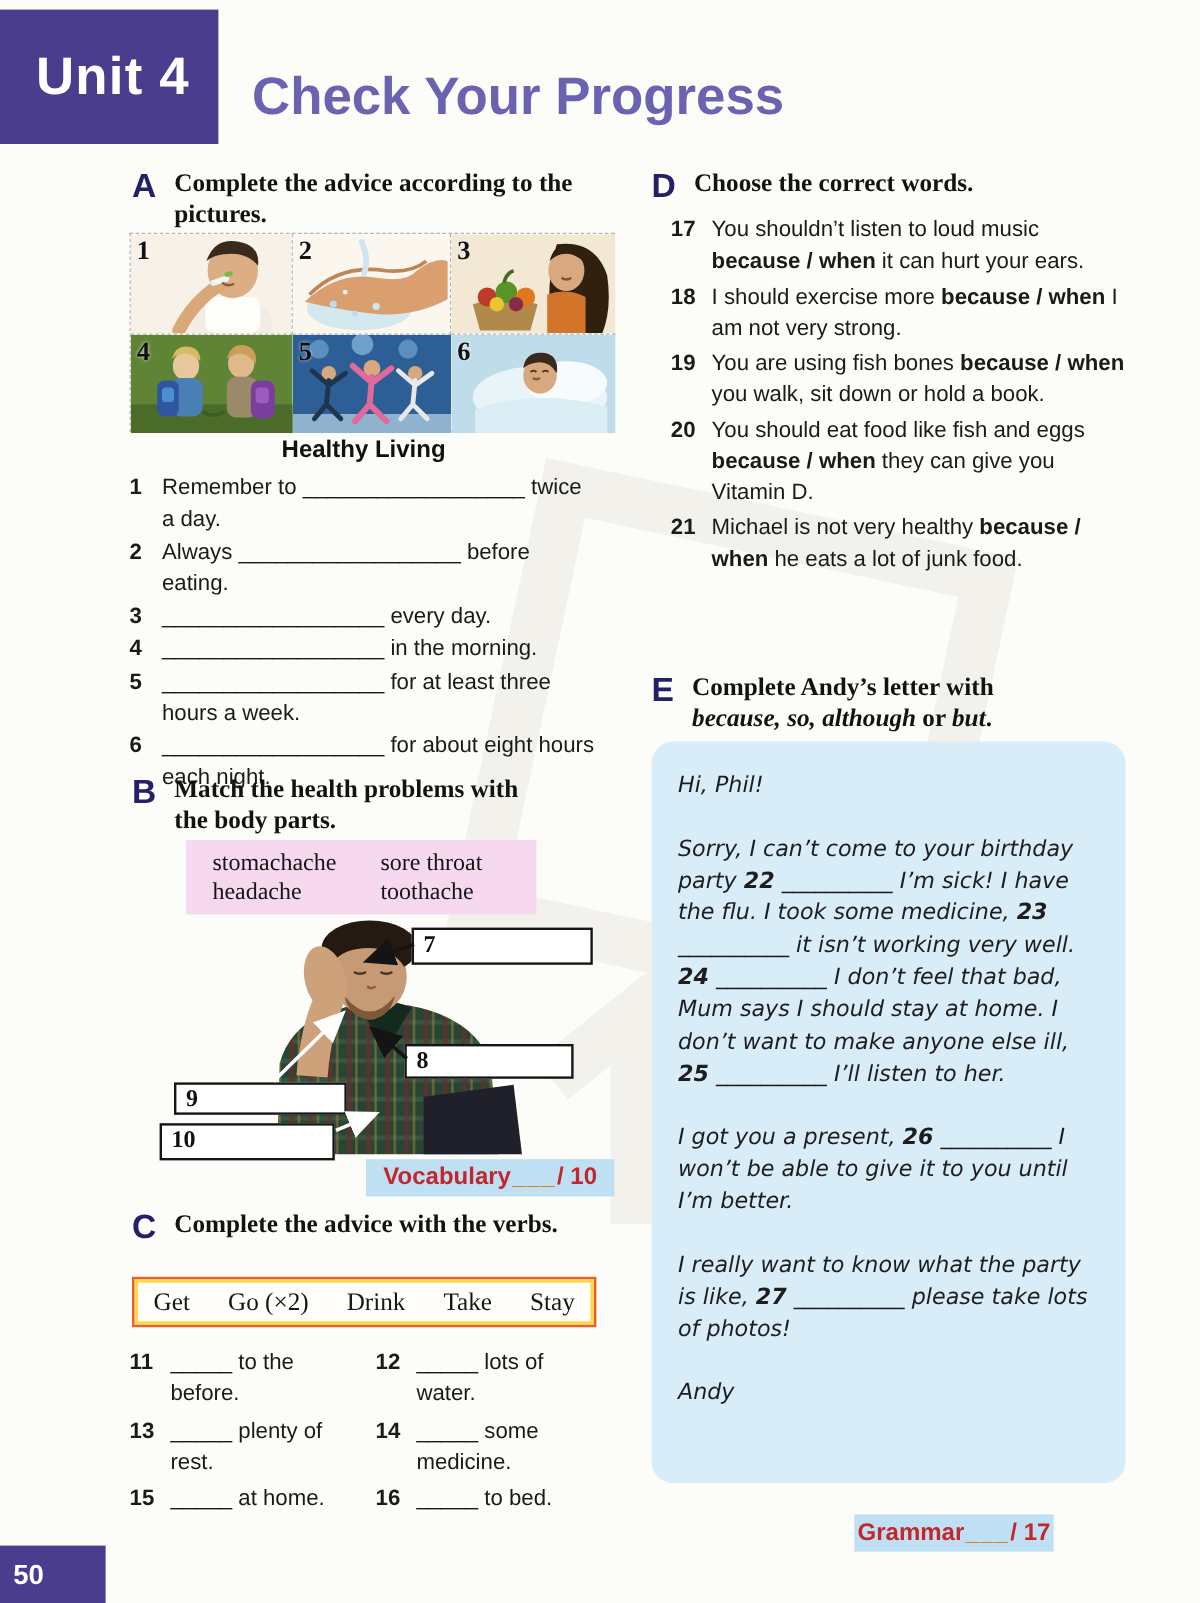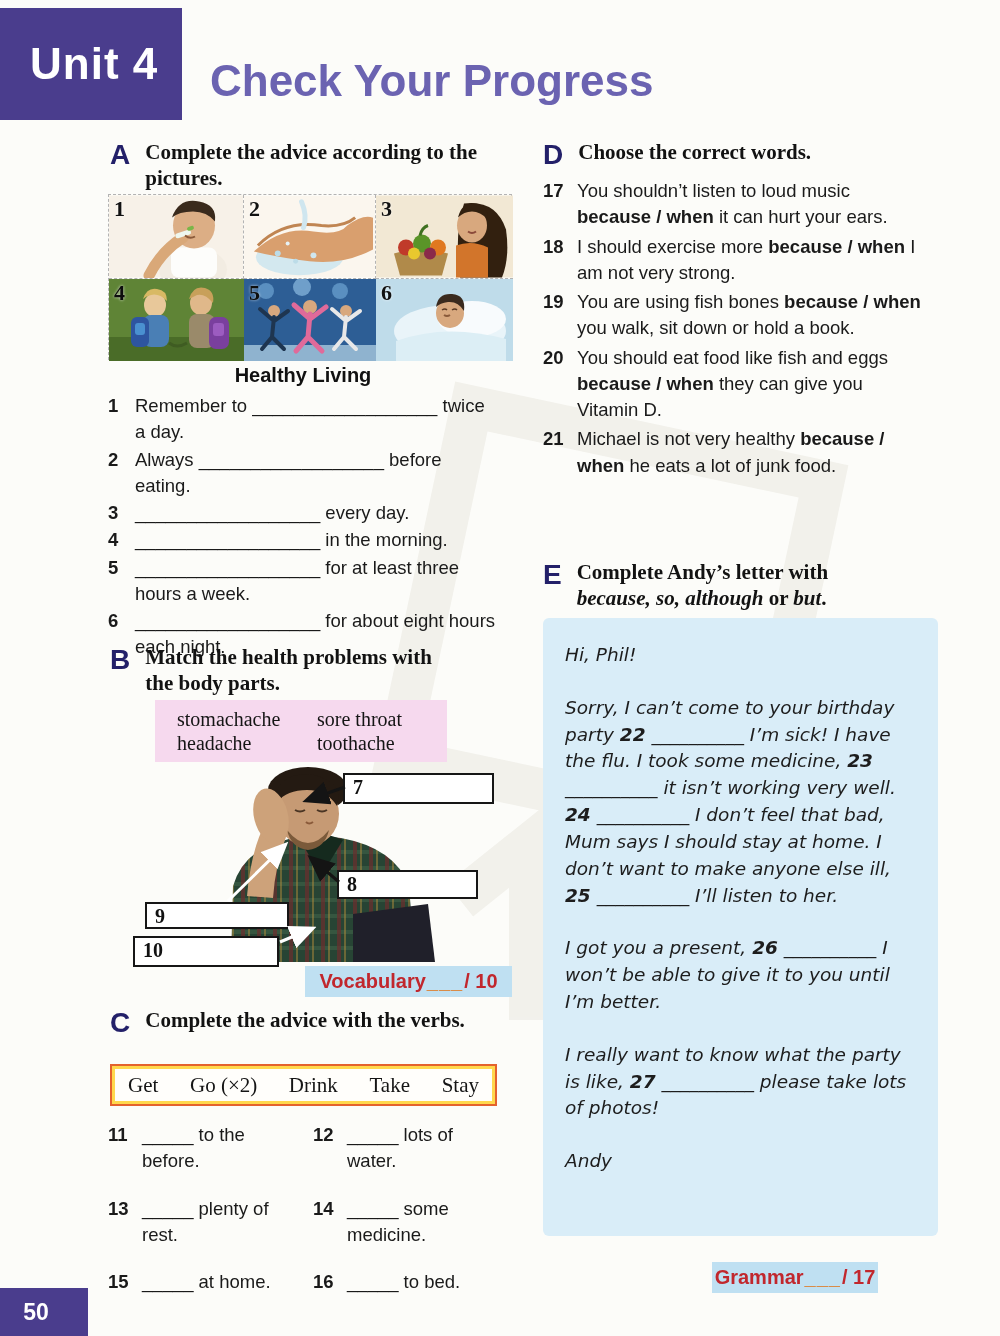--- a/index.html
+++ b/index.html
@@ -95,43 +95,43 @@
   .grammar-box{position:absolute;left:712px;top:1262px;width:166px;height:31px;}
   
   .verbs-box{
     position:absolute;top:924px;left:2px;width:387px;height:42px;box-sizing:border-box;
     border:2px solid #e4622d;box-shadow:inset 0 0 0 3px #ffd84d;background:#fffefb;
     display:flex;align-items:center;justify-content:space-between;padding:0 16px;
     font-family:"Liberation Serif",serif;font-size:21px;color:#151515;
   }
   .c-items{
     position:absolute;top:982px;left:0;width:404px;
-    display:grid;grid-template-columns:205px 180px;row-gap:20px;
-  }
-  
-  .d-items{position:absolute;top:38px;left:0;width:397px;}
+    display:grid;grid-template-columns:205px 180px;row-gap:3px;
+  }
+  
+  .d-items{position:absolute;top:38px;left:16px;width:397px;}
   .d-items .item{margin-bottom:3px;}
   .d-items .txt{max-width:352px;}
   
   .letter-box{
     position:absolute;top:478px;left:0;width:395px;height:618px;box-sizing:border-box;
-    background:#d9edf8;border-radius:6px;
+    background:#d9edf8;border-radius:18px;
     padding:24px 20px 20px 22px;
     font-family:"DejaVu Sans",sans-serif;font-style:italic;
     font-size:18.5px;line-height:1.45;color:#1d1d1d;
   }
   .letter-box .para{margin:0 0 26px 0;}
   .letter-box b{font-weight:bold;}
   .letter-box .sig{margin-top:10px;}
   
   .page-num{
     position:absolute;left:0;top:1288px;width:88px;height:48px;
     background:#4a3d8d;color:#fff;font-weight:bold;font-size:23px;
-    display:flex;align-items:center;justify-content:center;
-    padding-right:16px;box-sizing:border-box;
+    display:flex;align-items:center;justify-content:flex-start;
+    padding-right:16px;box-sizing:border-box;padding-left:11px;
   }
 </style>
 </head>
 <body>
 
 <svg class="watermark" width="660" height="820" viewBox="0 0 660 820">
   <g fill="none" stroke="#f1f0ea" stroke-width="42" opacity="0.9">
     <rect x="150" y="180" width="360" height="360" transform="rotate(12 330 360)"></rect>
     <path d="M180 640 L330 520 L480 640"></path>
     <path d="M250 760 L250 620 L410 620 L410 760"></path>

